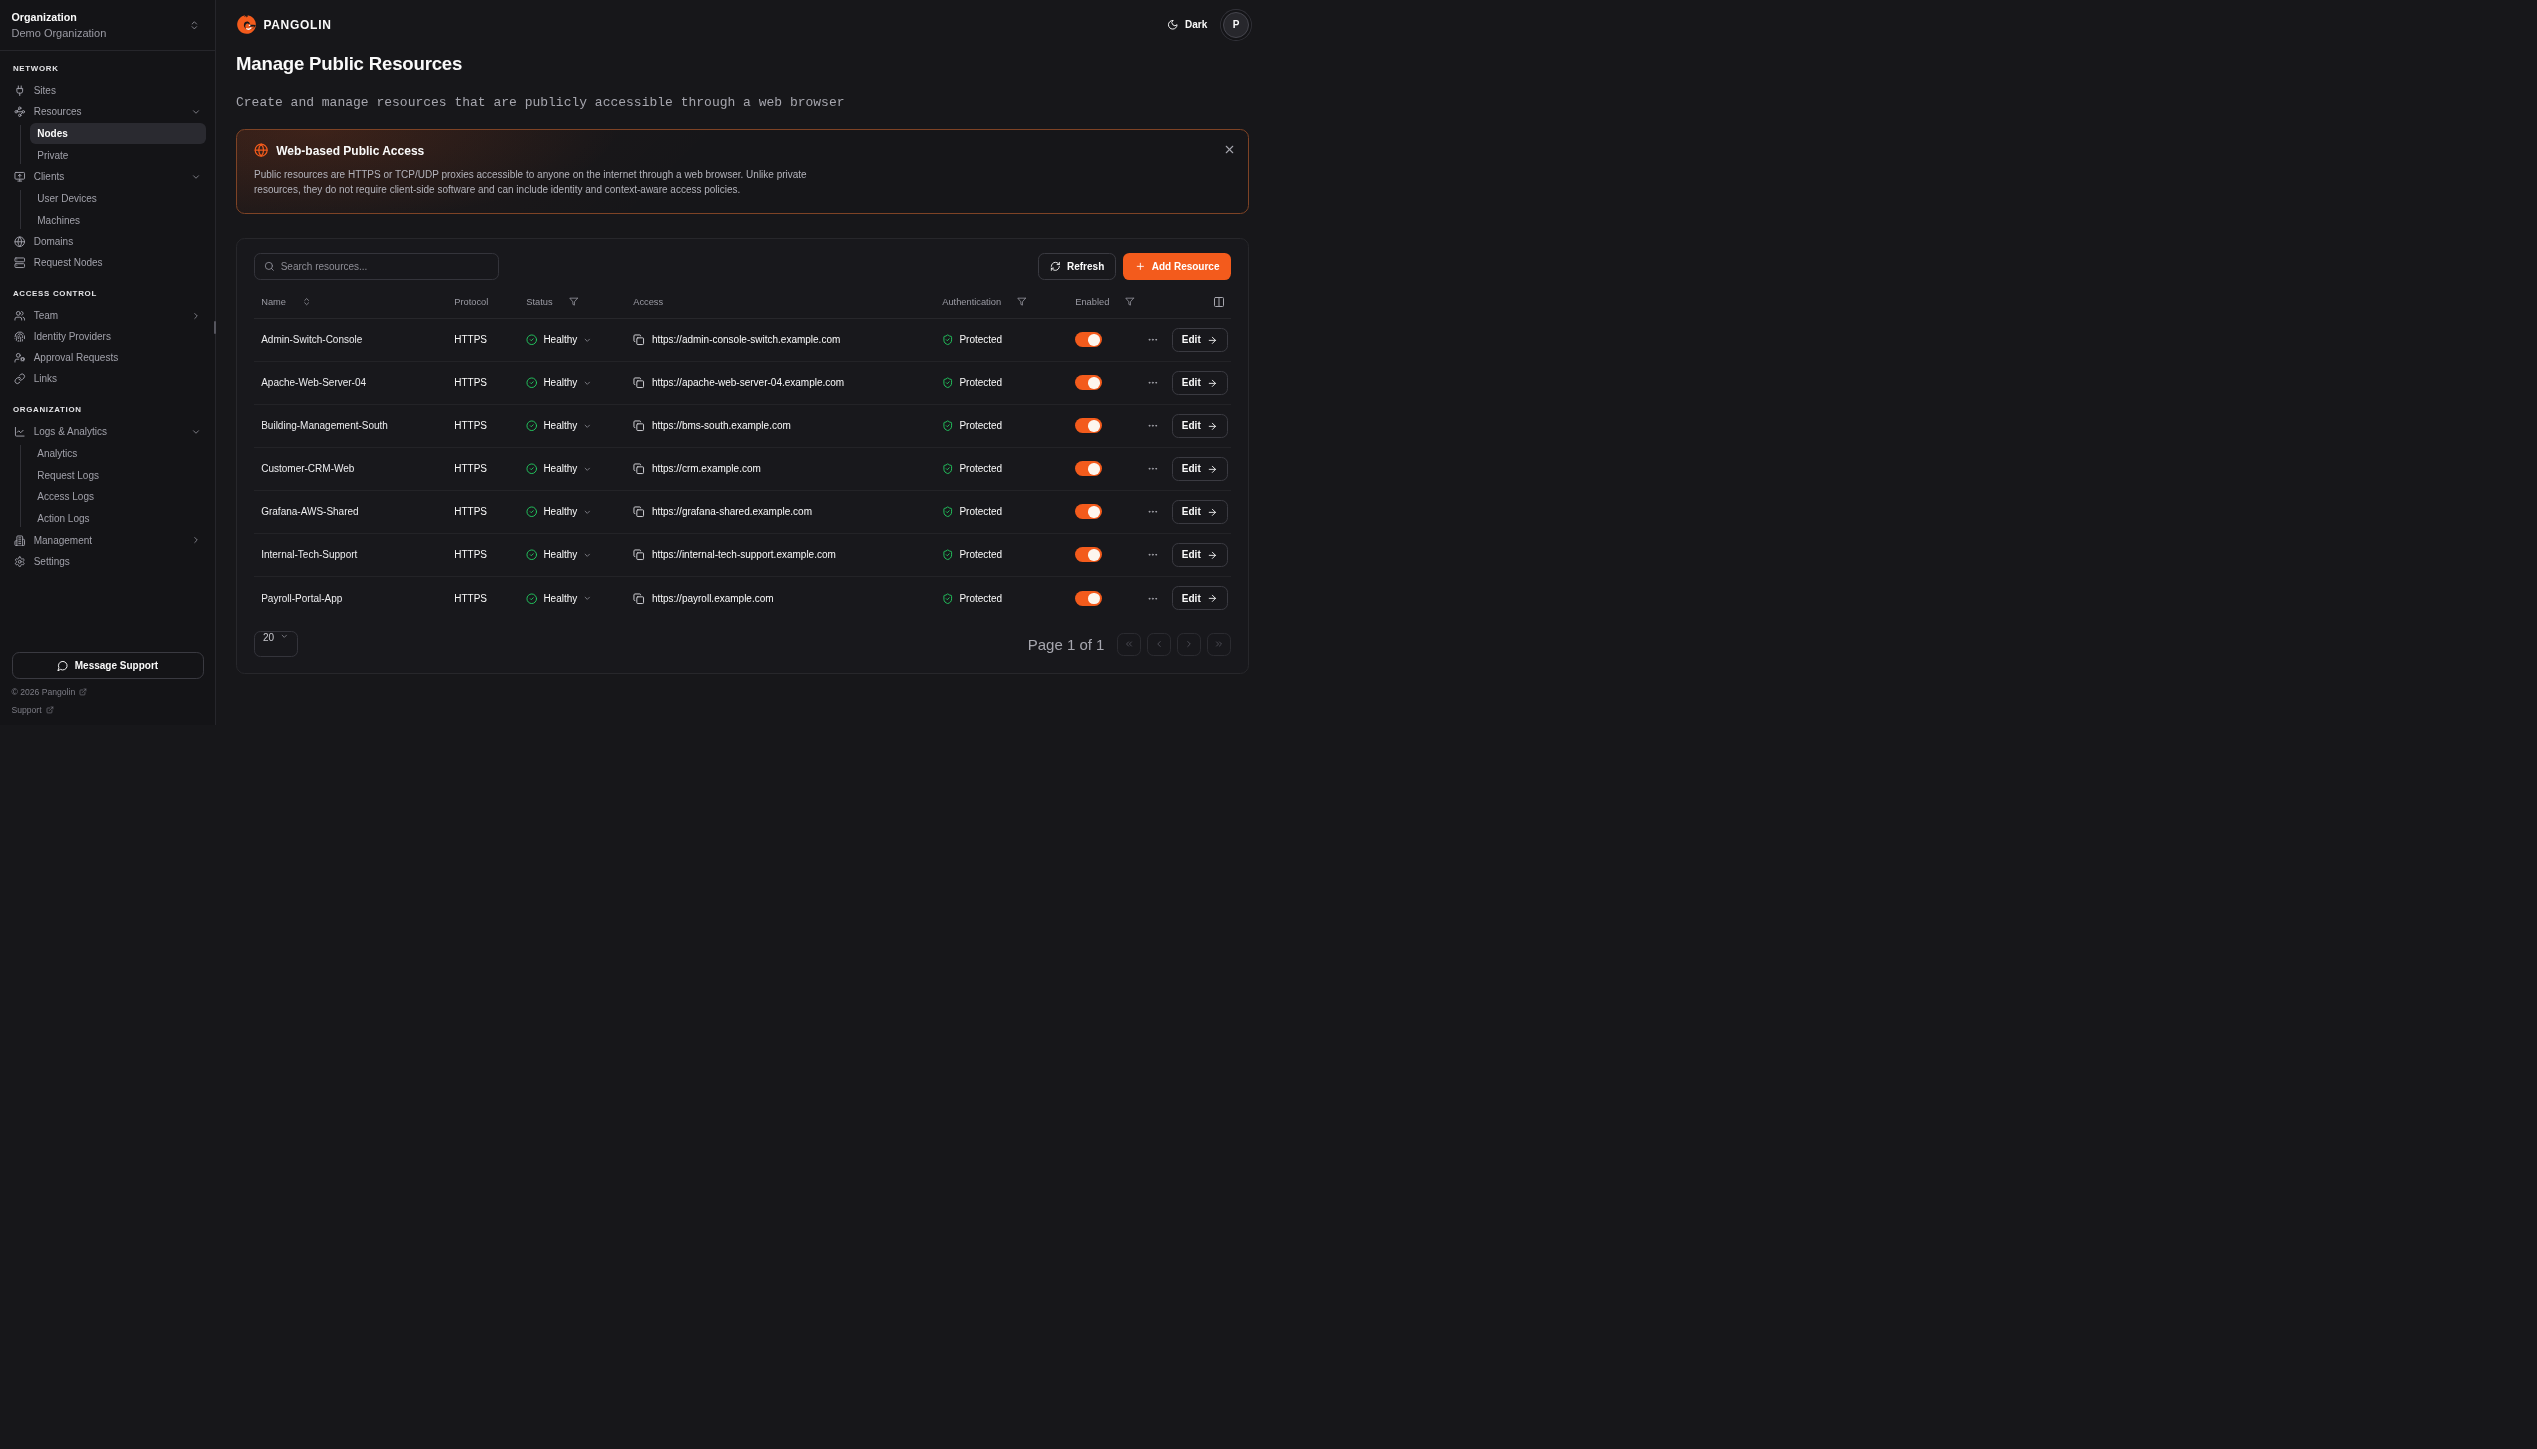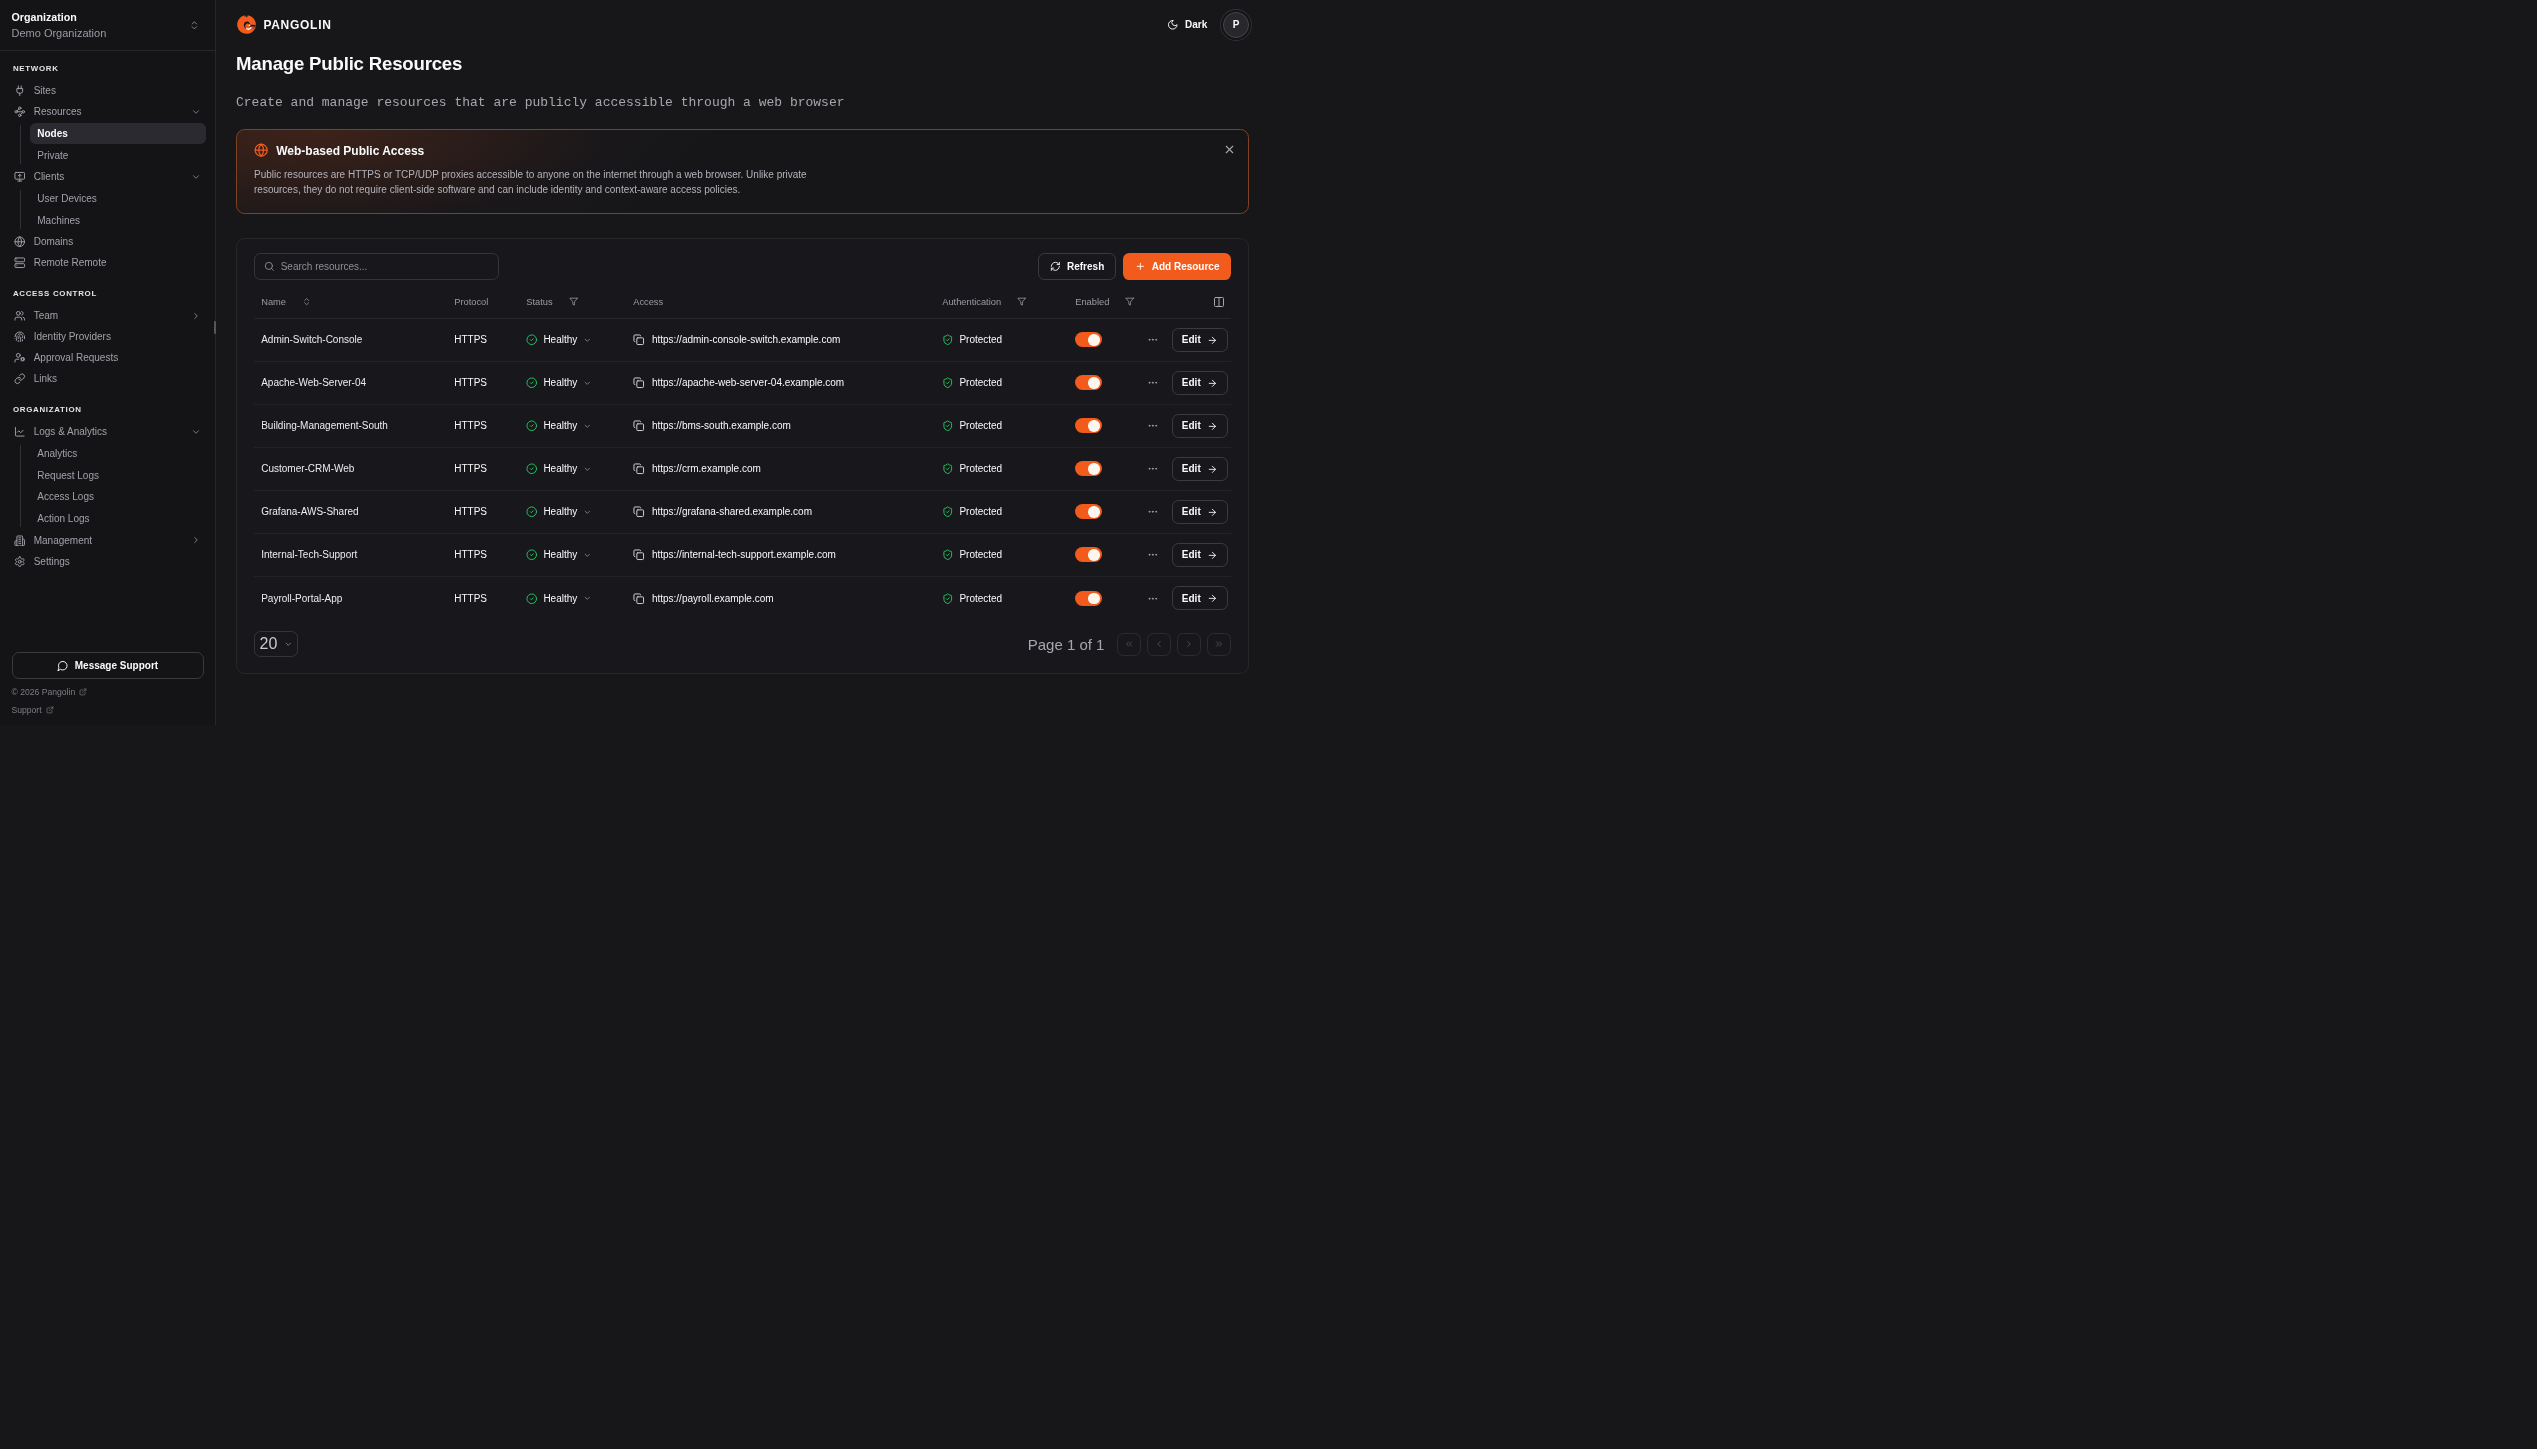--- a/index.html
+++ b/index.html
@@ -174,22 +174,22 @@
   .edit-btn {
     height:24px; padding:0 9.3px; border:0.7px solid #3A3A41; border-radius:6.4px;
     background:transparent; color:#FAFAFA; font-size:10px; font-weight:600;
     display:flex; align-items:center; gap:6.4px; cursor:pointer; font-family:inherit;
   }
   .edit-btn .ic { width:10.7px; height:10.7px; }
 
   .pagination { display:flex; align-items:center; justify-content:space-between; padding:11.5px 0 4.3px; }
   .page-size {
     height:26px; min-width:44px; border:0.7px solid #34343B; border-radius:6.4px;
-    display:flex; align-items:center; justify-content:center; gap:6.4px;
-    font-size:16px; color:#C9C9CF; cursor:pointer; background:transparent; font-family:inherit;
+    display:flex; justify-content:center; gap:6.4px;
+    font-size:10px; color:#C9C9CF; cursor:pointer; background:transparent; font-family:inherit;
   }
   .page-size .ic { width:8.6px; height:8.6px; color:#9A9AA3; }
   .pager { display:flex; align-items:center; gap:13px; }
   .pager-label { font-size:15px; color:#A6A6AE; }
   .pager-btns { display:flex; gap:6.4px; }
   .pager-btn {
     width:23.6px; height:23.6px; border:0.7px solid #2B2B30; border-radius:6.4px;
     background:transparent; color:#55555E; display:flex; align-items:center; justify-content:center;
     cursor:default;
   }
@@ -282,21 +282,21 @@
         </div>
         <div class="nav-item">
           <span class="ic">
             <svg viewBox="0 0 24 24" fill="none" stroke="currentColor" stroke-width="2" stroke-linecap="round" stroke-linejoin="round">
               <rect width="20" height="8" x="2" y="2" rx="2"></rect>
               <rect width="20" height="8" x="2" y="14" rx="2"></rect>
               <line x1="6" x2="6.01" y1="6" y2="6"></line>
               <line x1="6" x2="6.01" y1="18" y2="18"></line>
             </svg>
           </span>
-          <span class="lbl">Remote Remote</span>
+          <span class="lbl">Request Nodes</span>
         </div>
       </div>
       <div class="nav-section">
         <h3>ACCESS CONTROL</h3>
         <div class="nav-item">
           <span class="ic">
             <svg viewBox="0 0 24 24" fill="none" stroke="currentColor" stroke-width="2" stroke-linecap="round" stroke-linejoin="round">
               <path d="M16 21v-2a4 4 0 0 0-4-4H6a4 4 0 0 0-4 4v2"></path>
               <circle cx="9" cy="7" r="4"></circle>
               <path d="M22 21v-2a4 4 0 0 0-3-3.87"></path>

